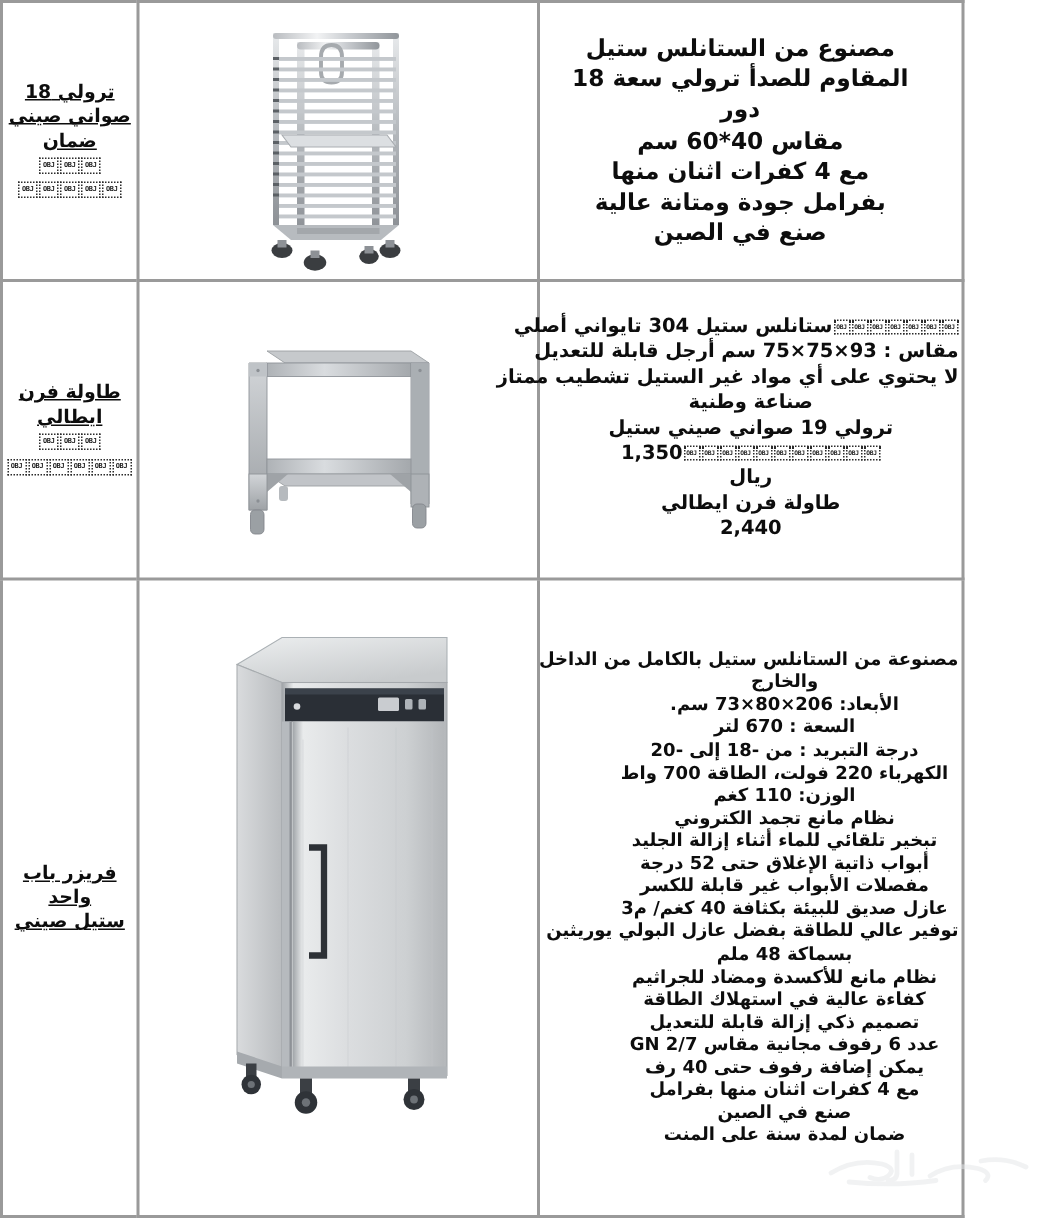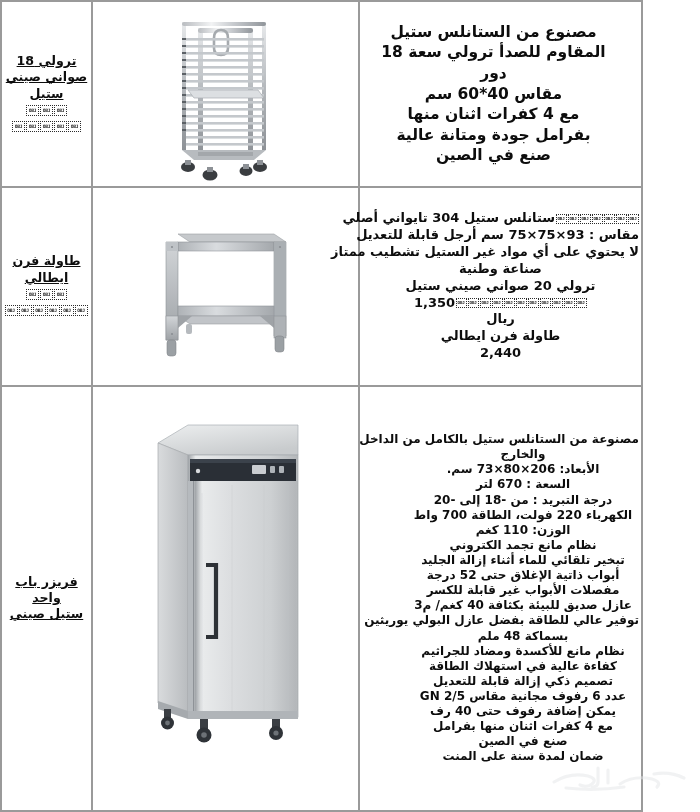--- a/index.html
+++ b/index.html
@@ -244,35 +244,35 @@
                   <rect x="117" y="160" width="6" height="5"></rect>
               </g>
             </svg>
           </div>
         </td>
 
         <td class="title-cell">
           <div class="title-block">
             <span class="t-line">ترولي 18</span>
             <span class="t-line">صواني صيني</span>
-            <span class="t-line">ستيل</span>
+            <span class="t-line">ضمان</span>
             <span class="objrun"><span class="objbox">OBJ</span><span class="objbox">OBJ</span><span class="objbox">OBJ</span></span>
             <span class="objrun"><span class="objbox">OBJ</span><span class="objbox">OBJ</span><span class="objbox">OBJ</span><span class="objbox">OBJ</span><span class="objbox">OBJ</span></span>
           </div>
         </td>
       </tr>
 
       <tr class="row-2">
         <td class="desc-cell">
           <div class="desc-block desc-md">
             <span class="desc-line overflow-left"><span class="objrun small"><span class="objbox">OBJ</span><span class="objbox">OBJ</span><span class="objbox">OBJ</span><span class="objbox">OBJ</span><span class="objbox">OBJ</span><span class="objbox">OBJ</span><span class="objbox">OBJ</span></span><span>ستانلس ستيل 304 تايواني أصلي</span></span>
             <span class="desc-line">مقاس : 93×75×75 سم أرجل قابلة للتعديل</span>
             <span class="desc-line">لا يحتوي على أي مواد غير الستيل تشطيب ممتاز</span>
             <span class="desc-line">صناعة وطنية</span>
-            <span class="desc-line">ترولي 20 صواني صيني ستيل</span>
+            <span class="desc-line">ترولي 19 صواني صيني ستيل</span>
             <span class="desc-line"><span class="objrun small"><span class="objbox">OBJ</span><span class="objbox">OBJ</span><span class="objbox">OBJ</span><span class="objbox">OBJ</span><span class="objbox">OBJ</span><span class="objbox">OBJ</span><span class="objbox">OBJ</span><span class="objbox">OBJ</span><span class="objbox">OBJ</span><span class="objbox">OBJ</span><span class="objbox">OBJ</span></span><span>1,350</span></span>
             <span class="desc-line">ريال</span>
             <span class="desc-line">طاولة فرن ايطالي</span>
             <span class="desc-line">2,440</span>
           </div>
         </td>
 
         <td class="img-cell">
           <div class="img-wrap">
             <svg width="200" height="160" viewBox="0 0 200 160">
@@ -345,21 +345,21 @@
             <span class="desc-line">نظام مانع تجمد الكتروني</span>
             <span class="desc-line">تبخير تلقائي للماء أثناء إزالة الجليد</span>
             <span class="desc-line">أبواب ذاتية الإغلاق حتى 52 درجة</span>
             <span class="desc-line">مفصلات الأبواب غير قابلة للكسر</span>
             <span class="desc-line">عازل صديق للبيئة بكثافة 40 كغم/ م3</span>
             <span class="desc-line">توفير عالي للطاقة بفضل عازل البولي يوريثين</span>
             <span class="desc-line">بسماكة 48 ملم</span>
             <span class="desc-line">نظام مانع للأكسدة ومضاد للجراثيم</span>
             <span class="desc-line">كفاءة عالية في استهلاك الطاقة</span>
             <span class="desc-line">تصميم ذكي إزالة قابلة للتعديل</span>
-            <span class="desc-line">عدد 6 رفوف مجانية مقاس GN 2/5</span>
+            <span class="desc-line">عدد 6 رفوف مجانية مقاس GN 2/7</span>
             <span class="desc-line">يمكن إضافة رفوف حتى 40 رف</span>
             <span class="desc-line">مع 4 كفرات اثنان منها بفرامل</span>
             <span class="desc-line">صنع في الصين</span>
             <span class="desc-line">ضمان لمدة سنة على المنت</span>
           </div>
         </td>
 
         <td class="img-cell">
           <div class="img-wrap">
             <svg width="180" height="370" viewBox="0 0 180 370">

